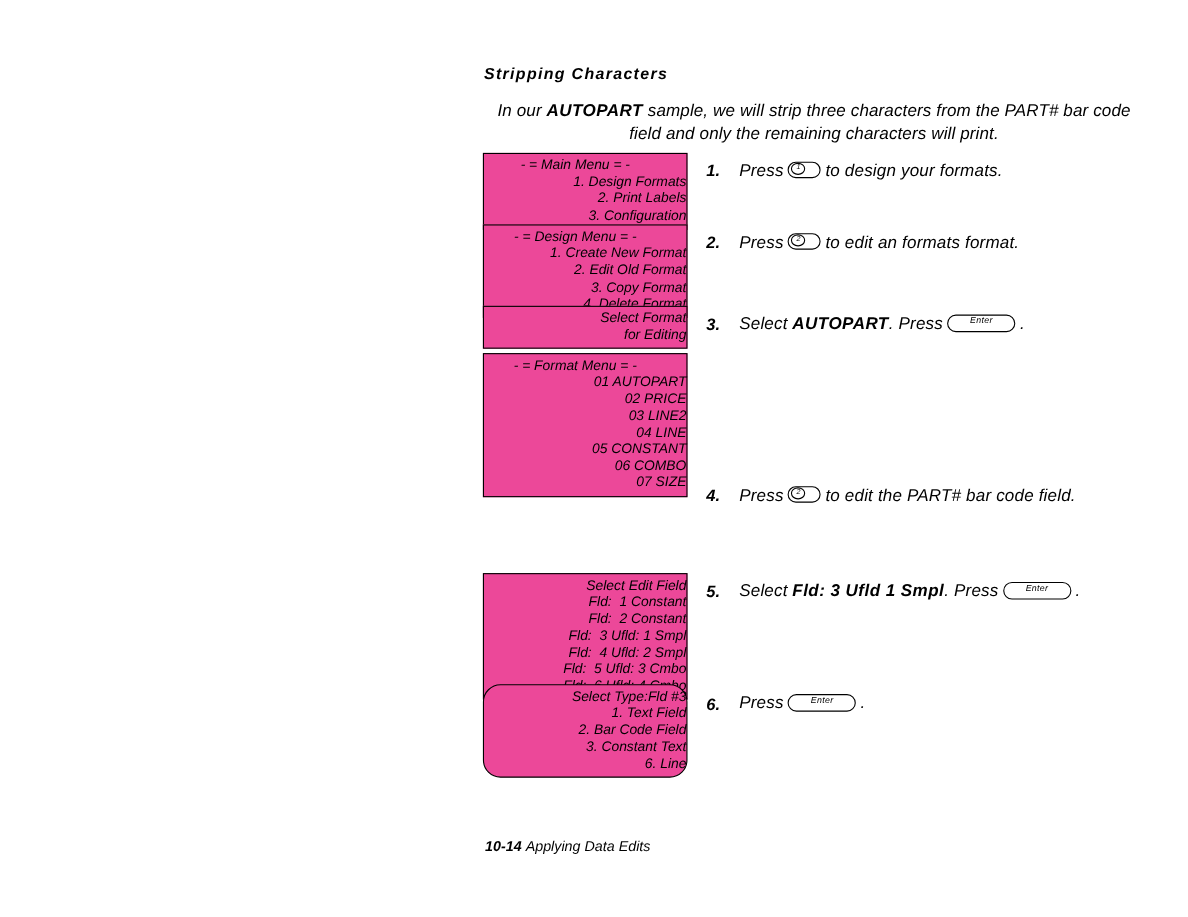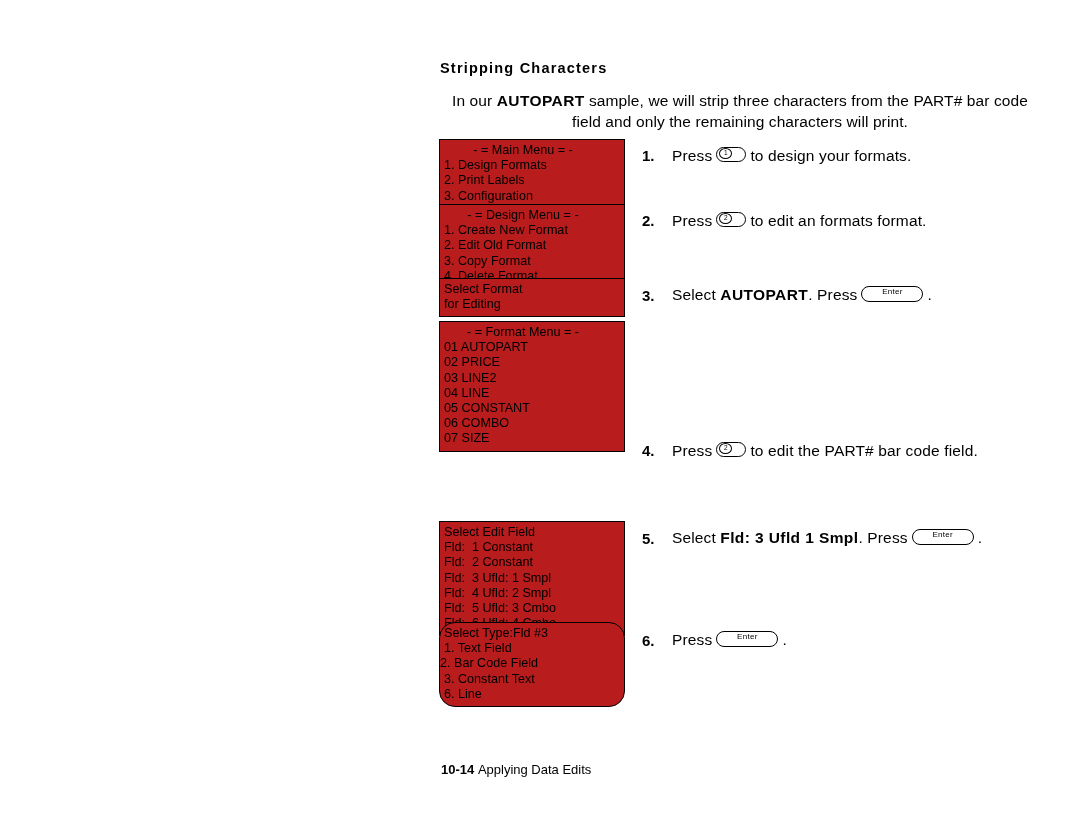--- a/index.html
+++ b/index.html
@@ -14,20 +14,21 @@
     font-family: "Liberation Sans", sans-serif;
     color: #000000;
     overflow: hidden;
   }
 
   .page {
     position: absolute;
     left: 0; top: 0;
     width: 1080px;
     height: 834px;
+    font-style: italic;
   }
 
   
   .section-title {
     position: absolute;
     left: 440px;
     top: 60px;
     font-size: 14.5px;
     font-weight: bold;
     letter-spacing: 1.2px;
@@ -46,28 +47,29 @@
   }
   .intro b { font-weight: bold; letter-spacing: 0.4px; }
 
   
   .lcd {
     position: absolute;
     left: 439px;
     width: 186px;
     box-sizing: border-box;
     border: 1.5px solid #000;
-    background: #b91c1c;
+    background: #ec4899;
     padding: 3px 0 4px 0;
     font-size: 12.6px;
     line-height: 15.2px;
   }
   .lcd .row {
     padding-left: 4px;
     white-space: pre;
+    text-align: right;
   }
   .lcd .row.center {
     text-align: center;
     padding-left: 0;
     padding-right: 18px;
   }
   .lcd .hlwrap { padding-left: 0; }
 
   
   .step {

